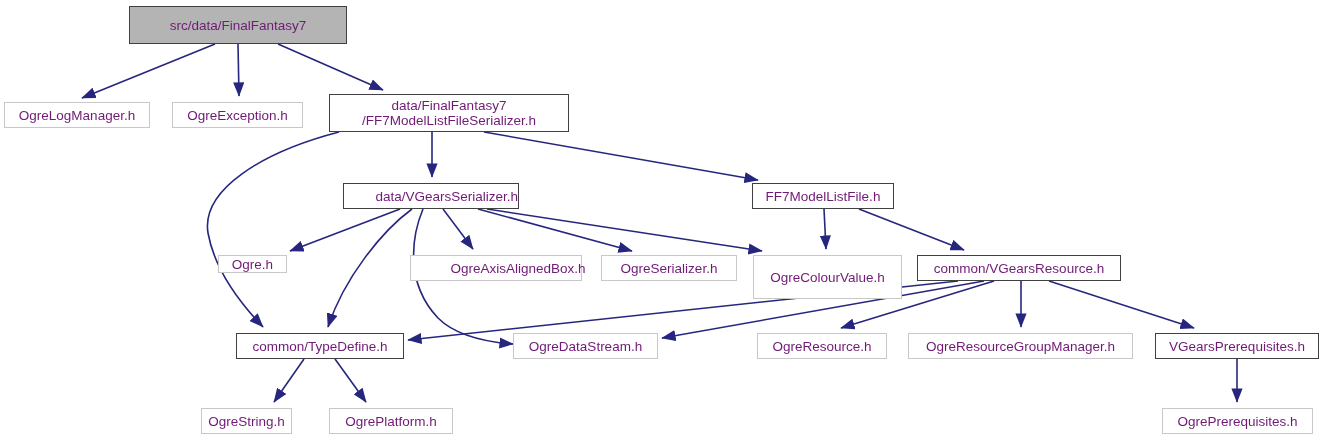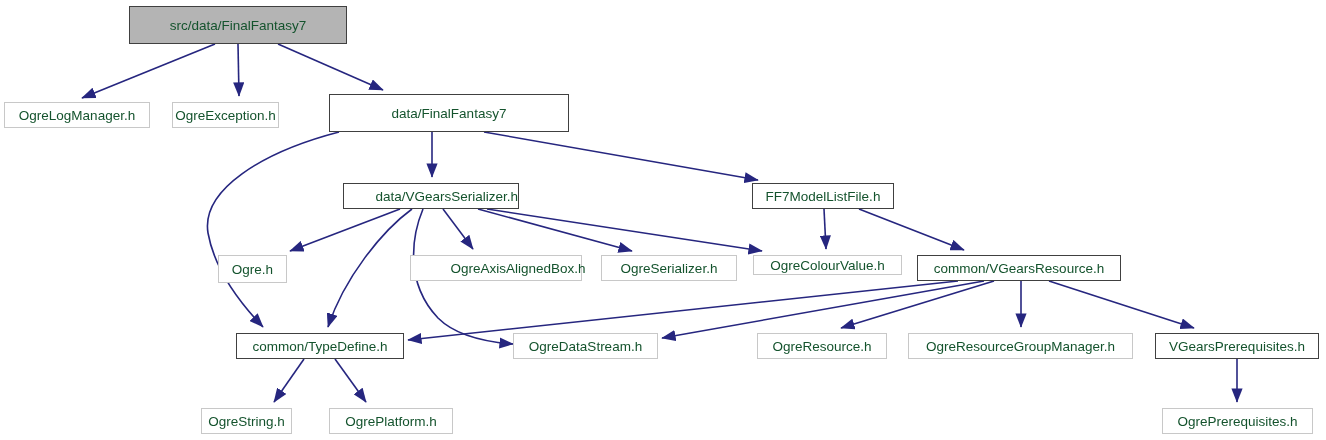--- a/index.html
+++ b/index.html
@@ -24,21 +24,21 @@
   }
   .gnode {
     position: absolute;
     box-sizing: border-box;
     display: flex;
     flex-direction: column;
     align-items: center;
     justify-content: center;
     font-size: 13.5px;
     line-height: 15px;
-    color: #14532d;
+    color: #701a75;
     background: #ffffff;
     border: 1px solid #c8c8c8;
     text-align: center;
     white-space: pre;
     letter-spacing: 0px;
     z-index: 5;
   }
   .gnode.internal {
     border: 1px solid #404040;
   }
@@ -81,28 +81,28 @@
         <path d="M 1021,281 L 1021,327" fill="none" stroke="#26267f" stroke-width="1.6" marker-end="url(#arrowhead)"></path>
         <path d="M 1049,281 L 1194,328" fill="none" stroke="#26267f" stroke-width="1.6" marker-end="url(#arrowhead)"></path>
         <path d="M 304,359 L 274,402" fill="none" stroke="#26267f" stroke-width="1.6" marker-end="url(#arrowhead)"></path>
         <path d="M 335,359 L 366,402" fill="none" stroke="#26267f" stroke-width="1.6" marker-end="url(#arrowhead)"></path>
         <path d="M 1237,359 L 1237,402" fill="none" stroke="#26267f" stroke-width="1.6" marker-end="url(#arrowhead)"></path>
       </g>
   </svg>
   <div id="nodes-layer">
       <div class="gnode root internal" style="left: 129px; top: 6px; width: 218px; height: 38px;"><span class="line">src/data/FinalFantasy7</span></div>
       <div class="gnode external" style="left: 4px; top: 102px; width: 146px; height: 26px;"><span class="line">OgreLogManager.h</span></div>
-      <div class="gnode external" style="left: 172px; top: 102px; width: 107px; height: 26px;"><span class="line">OgreException.h</span></div>
-      <div class="gnode internal" style="left: 329px; top: 94px; width: 240px; height: 38px;"><span class="line">data/FinalFantasy7</span></div>
+      <div class="gnode external" style="left: 172px; top: 102px; width: 131px; height: 26px;"><span class="line">OgreException.h</span></div>
+      <div class="gnode internal" style="left: 329px; top: 94px; width: 240px; height: 38px;"><span class="line">data/FinalFantasy7</span><span class="line">/FF7ModelListFileSerializer.h</span></div>
       <div class="gnode internal" style="left: 343px; top: 183px; width: 176px; height: 26px; align-items: flex-end;"><span class="line">data/VGearsSerializer.h</span></div>
       <div class="gnode internal" style="left: 752px; top: 183px; width: 142px; height: 26px;"><span class="line">FF7ModelListFile.h</span></div>
-      <div class="gnode external" style="left: 218px; top: 255px; width: 69px; height: 28px;"><span class="line">Ogre.h</span></div>
+      <div class="gnode external" style="left: 218px; top: 255px; width: 69px; height: 18px;"><span class="line">Ogre.h</span></div>
       <div class="gnode external" style="left: 410px; top: 255px; width: 172px; height: 26px; padding-left: 44px;"><span class="line">OgreAxisAlignedBox.h</span></div>
       <div class="gnode external" style="left: 601px; top: 255px; width: 136px; height: 26px;"><span class="line">OgreSerializer.h</span></div>
-      <div class="gnode external" style="left: 753px; top: 255px; width: 149px; height: 20px;"><span class="line">OgreColourValue.h</span></div>
+      <div class="gnode external" style="left: 753px; top: 255px; width: 149px; height: 44px;"><span class="line">OgreColourValue.h</span></div>
       <div class="gnode internal" style="left: 917px; top: 255px; width: 204px; height: 26px;"><span class="line">common/VGearsResource.h</span></div>
       <div class="gnode internal" style="left: 236px; top: 333px; width: 168px; height: 26px;"><span class="line">common/TypeDefine.h</span></div>
       <div class="gnode external" style="left: 513px; top: 333px; width: 145px; height: 26px;"><span class="line">OgreDataStream.h</span></div>
       <div class="gnode external" style="left: 757px; top: 333px; width: 130px; height: 26px;"><span class="line">OgreResource.h</span></div>
       <div class="gnode external" style="left: 908px; top: 333px; width: 225px; height: 26px;"><span class="line">OgreResourceGroupManager.h</span></div>
       <div class="gnode internal" style="left: 1155px; top: 333px; width: 164px; height: 26px;"><span class="line">VGearsPrerequisites.h</span></div>
       <div class="gnode external" style="left: 201px; top: 408px; width: 91px; height: 26px;"><span class="line">OgreString.h</span></div>
       <div class="gnode external" style="left: 329px; top: 408px; width: 124px; height: 26px;"><span class="line">OgrePlatform.h</span></div>
       <div class="gnode external" style="left: 1162px; top: 408px; width: 151px; height: 26px;"><span class="line">OgrePrerequisites.h</span></div>
     </div>

